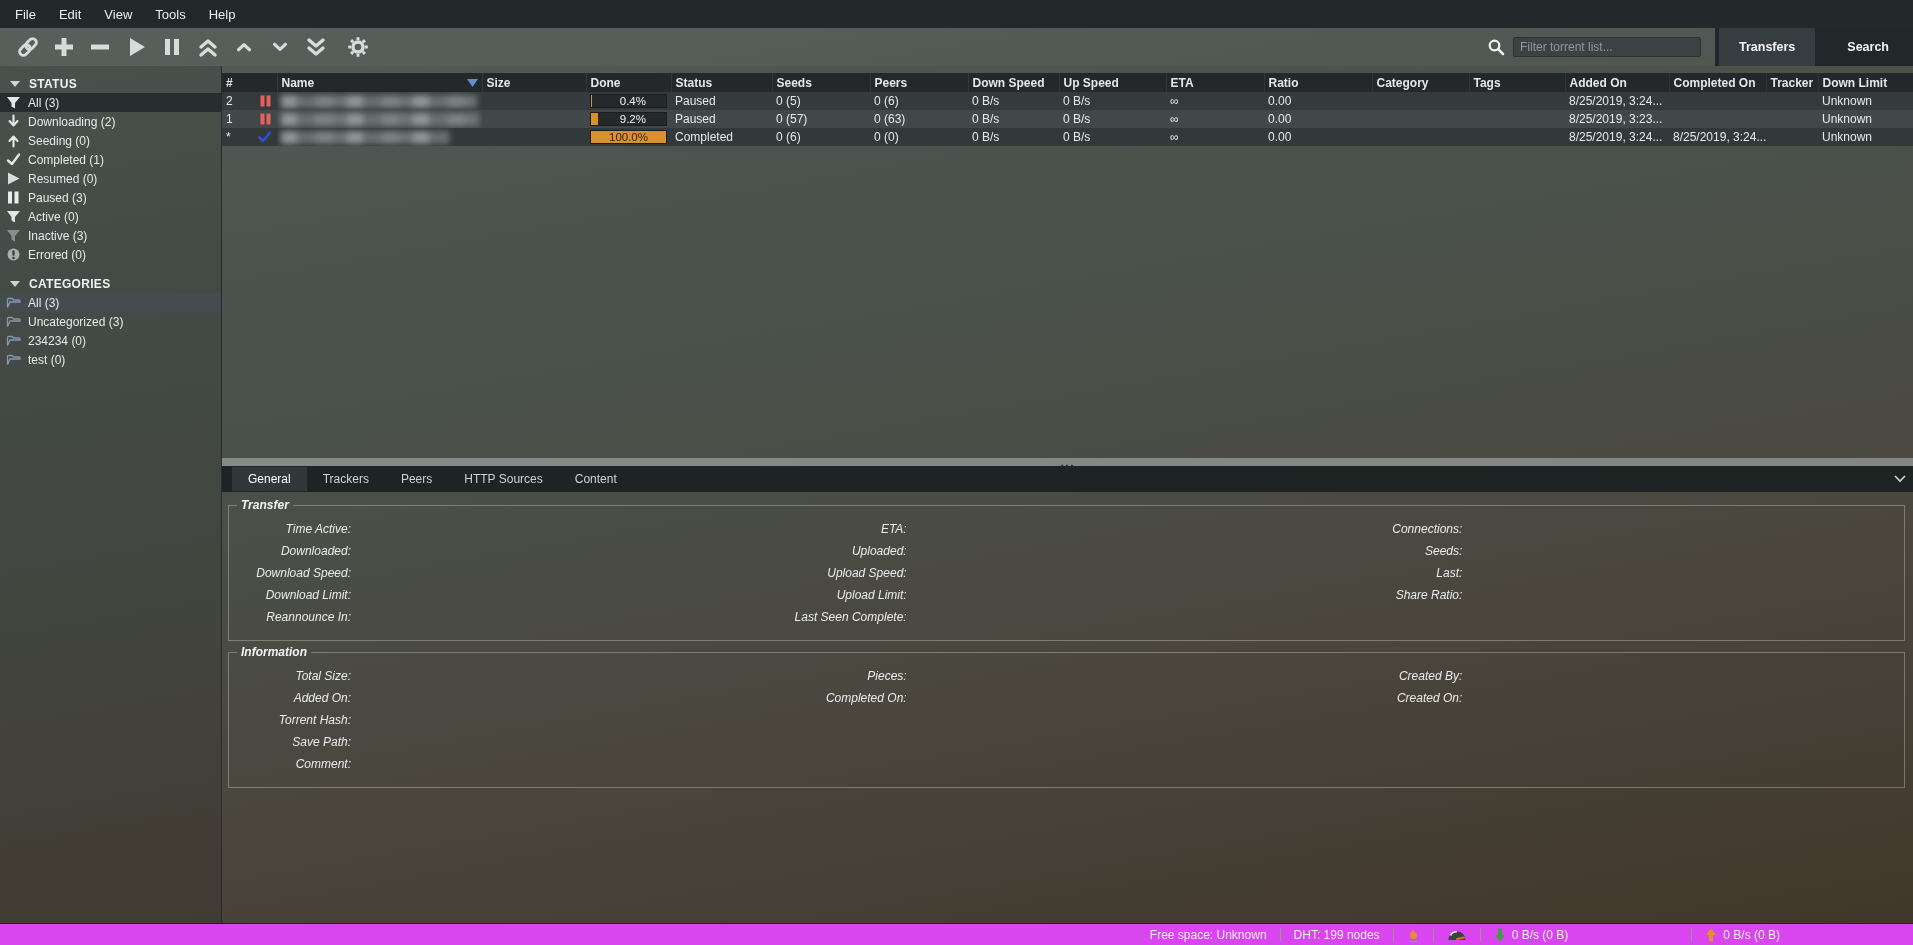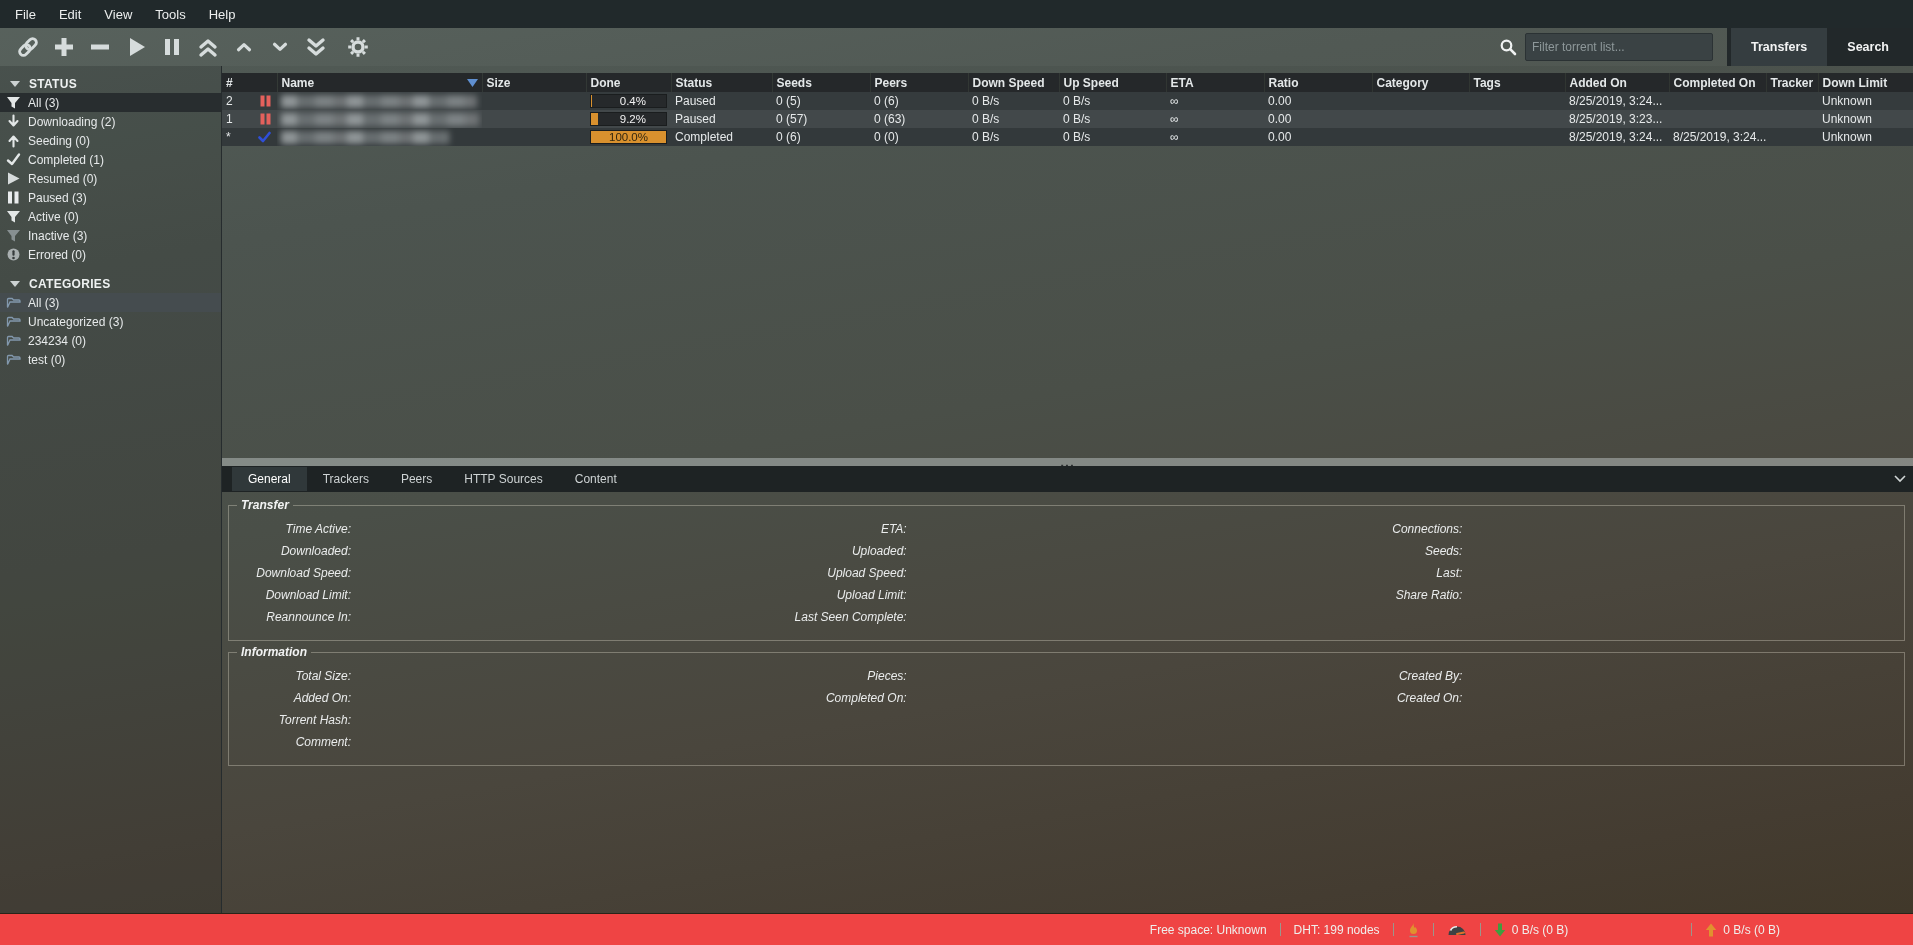--- a/index.html
+++ b/index.html
@@ -17,24 +17,24 @@
   .menu-item { color:#eceeee; font-size:13px; padding:2px 14px 2px 9px; cursor:default; }
 
   
   .toolbar { height: 38px; display:flex; align-items:center; padding-left:10px; flex:none;
              background: rgba(255,255,255,0.03); }
   .tbtn { width:36px; height:30px; display:flex; align-items:center; justify-content:center; }
   .tbtn svg { stroke:#d6dcdc; fill:none; }
   .tbtn .fillic { fill:#d6dcdc; stroke:none; }
   .toolbar-spacer { flex:1; }
   .searchwrap { display:flex; align-items:center; gap:8px; margin-right:14px; }
-  .filter-input { width:188px; height:28px; background:#3a4244; border:1px solid #2b3234; border-radius:2px;
+  .filter-input { width:188px; height:20px; background:#3a4244; border:1px solid #2b3234; border-radius:2px;
                   color:#ccd2d3; font-size:12px; padding:0 6px; font-family:"Liberation Sans",sans-serif; }
   .filter-input::placeholder { color:#8e989a; }
-  .view-tabs { align-self:stretch; display:flex; align-items:stretch; background:#22282a; padding:0 4px; }
+  .view-tabs { align-self:stretch; display:flex; align-items:stretch; background:#22282a; padding:0 4px;gap:12px; }
   .vtab { display:flex; align-items:center; padding:0 20px; color:#f2f3f3; font-size:12.5px; font-weight:bold; }
   .vtab.active { background:#353d40; }
 
   
   .main { flex:1; display:flex; min-height:0; }
   .sidebar { width:222px; flex:none; background:rgba(0,0,0,0.10); border-right:1px solid #262c2e; padding-top:8px; }
   .sheader { display:flex; align-items:center; height:19px; padding-left:10px; gap:9px; font-weight:bold; color:#eef1f1; letter-spacing:.3px; }
   .sheader .tri { width:0; height:0; border-left:5px solid transparent; border-right:5px solid transparent; border-top:6px solid #ccd2d2; }
   .sitem { display:flex; align-items:center; height:19px; padding-left:4px; gap:7px; color:#e6e9ea; }
   .sitem .ic { width:15px; height:15px; flex:none; margin-left:2px; }
@@ -75,21 +75,21 @@
   
   .detail { flex:1; padding:6px 8px 0 6px; }
   fieldset.section { border:1px solid rgba(215,210,195,0.38); margin-bottom:4px; padding:6px 4px 12px 4px;font-style:italic; }
   fieldset.section legend { font-weight:bold; color:#f2f3f3; padding:0 4px; margin-left:4px; font-size:12px; }
   .kv-grid { display:grid; grid-template-columns:1fr 1fr 1fr; }
   .kv { display:flex; line-height:22px; }
   .kv .k { width:118px; display:flex; justify-content:flex-end; white-space:nowrap; color:#eaecec; }
   .kv .v { flex:1; padding-left:8px; }
 
   
-  .statusbar { height:32px; flex:none; background:#ef4444; border-top:1px solid #2a2419;
+  .statusbar { height:22px; flex:none; background:#d946ef; border-top:1px solid #2a2419;
                display:flex; align-items:center; font-size:12px; color:#efefec; }
   .sb-spacer { flex:1; }
   .sb-item { display:flex; align-items:center; gap:6px; padding:0 13px; }
   .sb-sep { width:1px; height:13px; background:#9b968c; }
   .sb-gap { width:110px; }
   .sb-right-pad { width:120px; }
 </style>
 </head>
 <body>
 
@@ -537,20 +537,24 @@
             </div>
           <div class="kv">
               <span class="k">Created On:</span>
               <span class="v"></span>
             </div>
           <div class="kv" style="grid-column:1 / span 3">
               <span class="k">Torrent Hash:</span>
               <span class="v"></span>
             </div>
           <div class="kv" style="grid-column:1 / span 3">
+              <span class="k">Save Path:</span>
+              <span class="v"></span>
+            </div>
+          <div class="kv" style="grid-column:1 / span 3">
               <span class="k">Comment:</span>
               <span class="v"></span>
             </div>
         </div>
       </fieldset>
     </div>
   </div>
 </div>
 
 <div class="statusbar">

